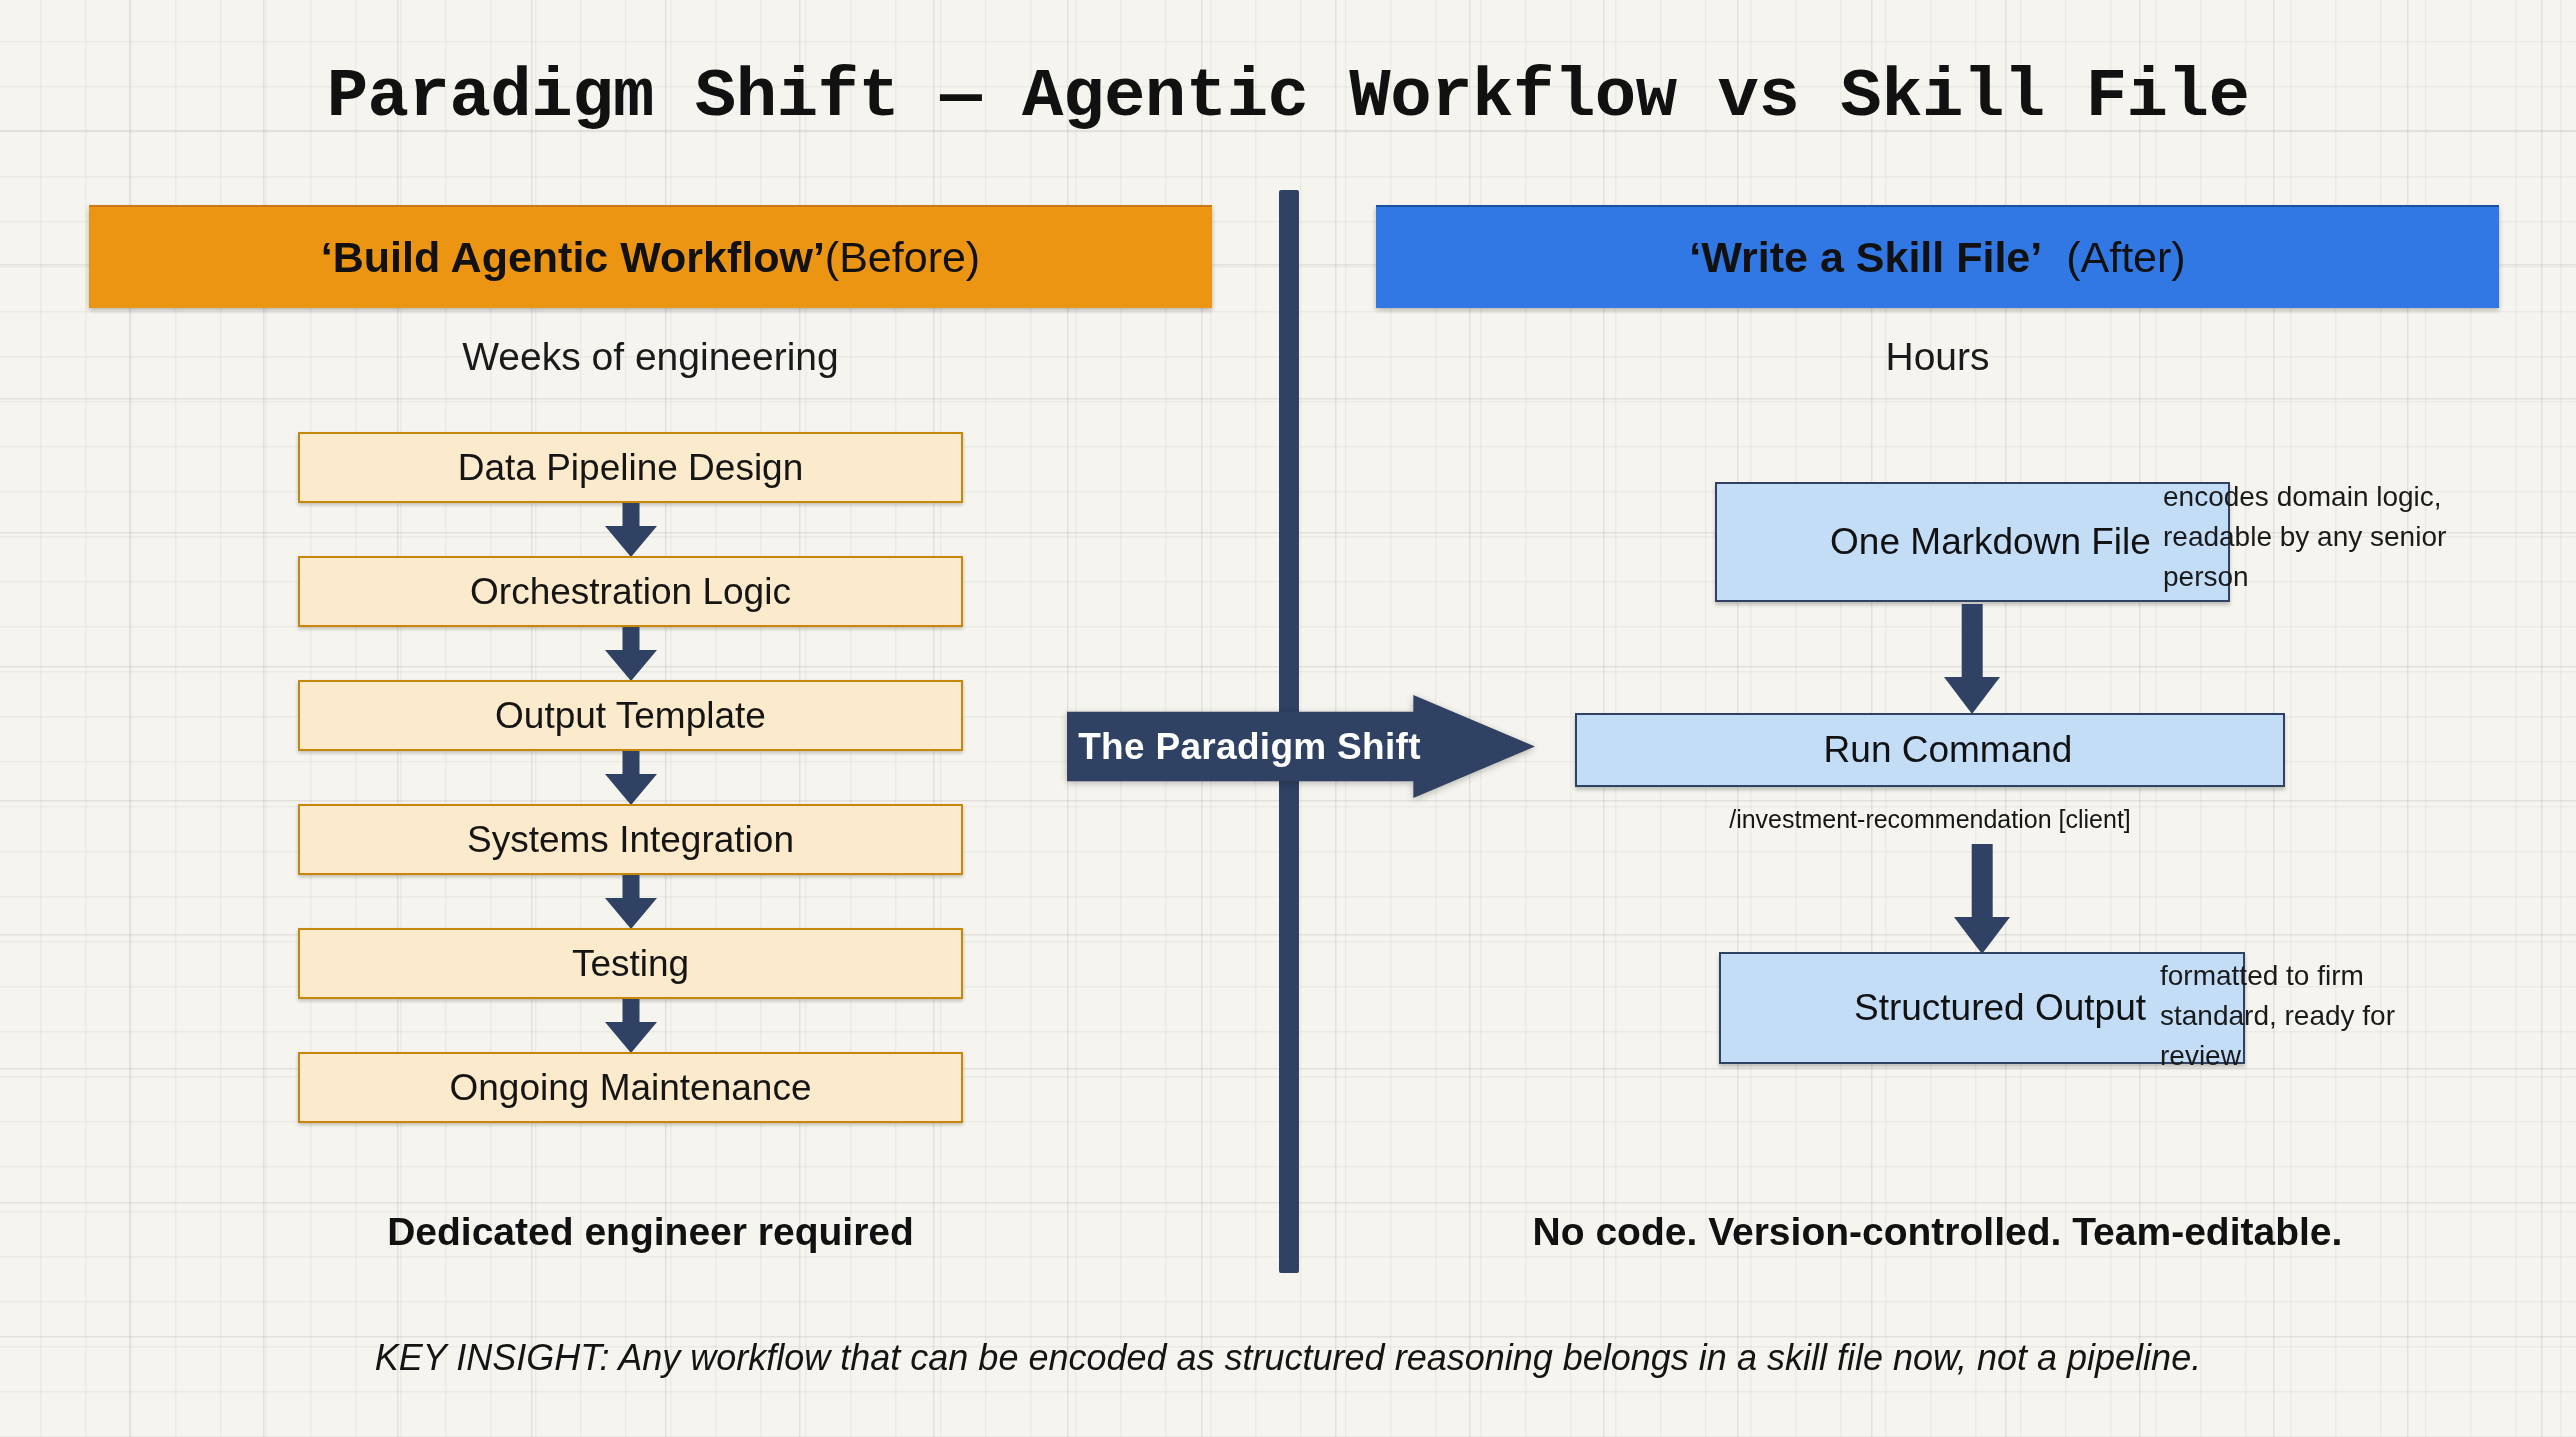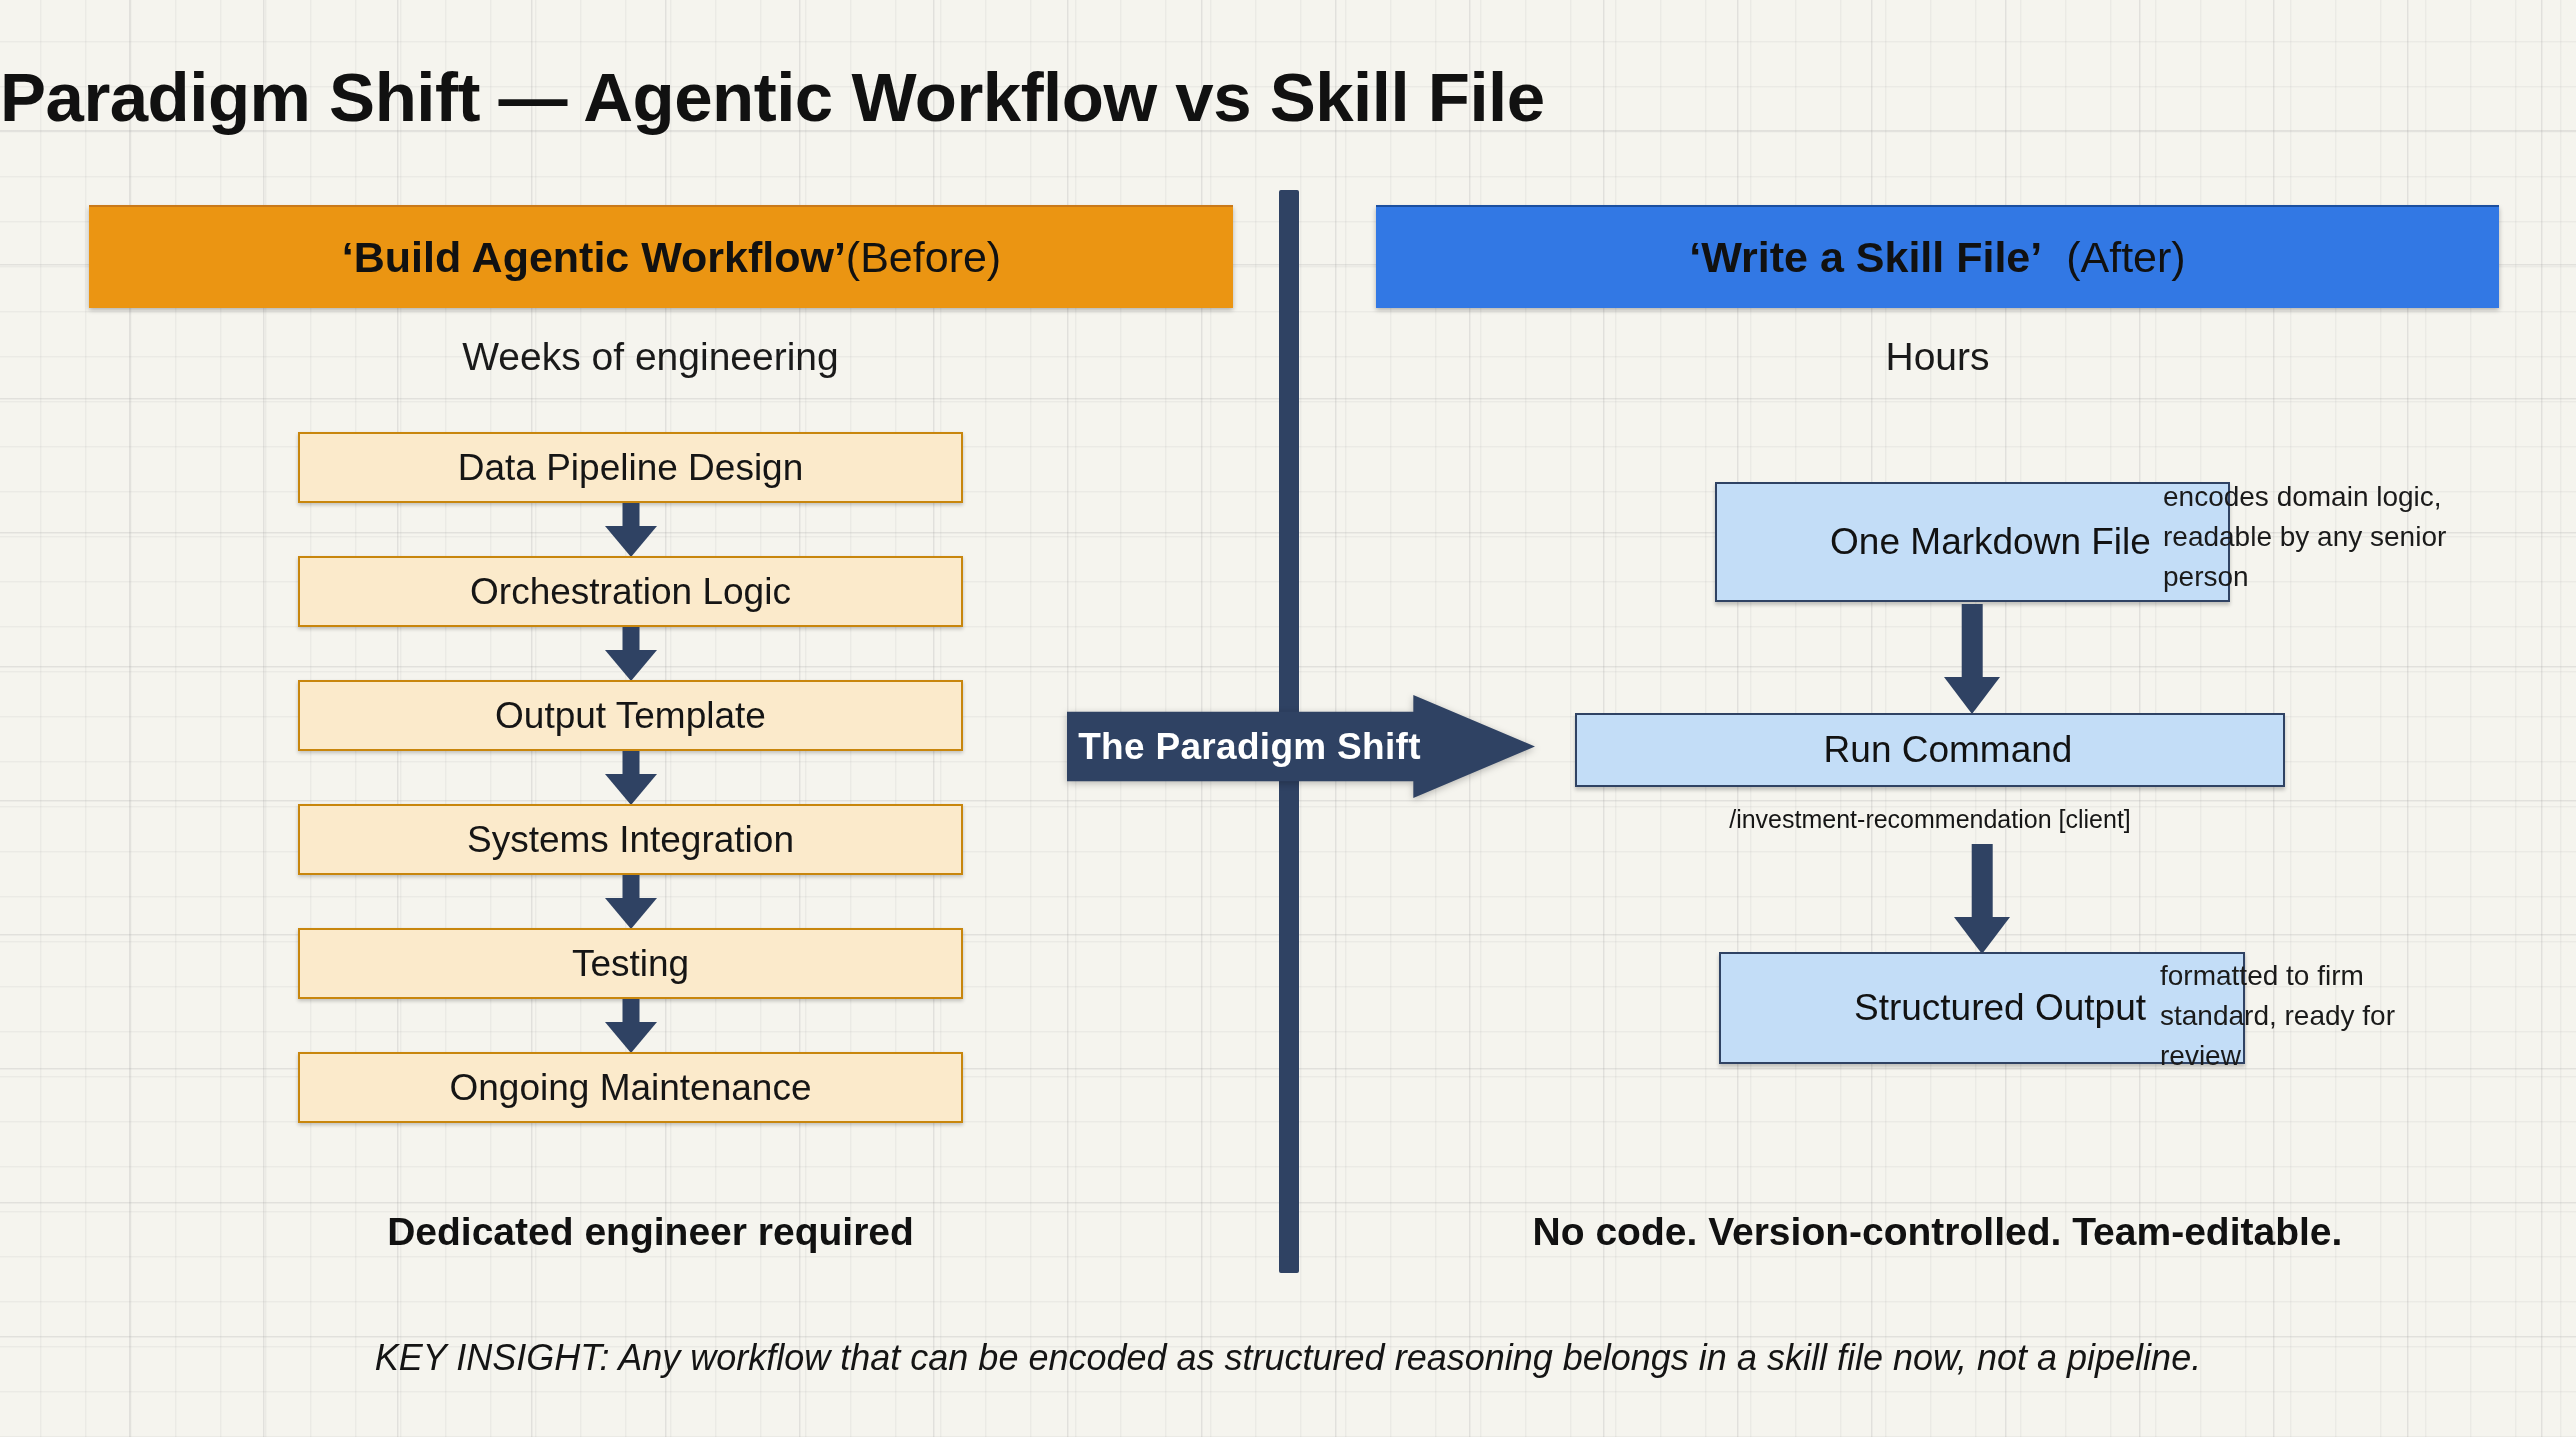--- a/index.html
+++ b/index.html
@@ -18,40 +18,40 @@
       linear-gradient(to bottom, rgba(150,150,150,.30) 1.4px, transparent 1.4px),
       linear-gradient(to right, rgba(180,180,180,.22) 0.9px, transparent 0.9px),
       linear-gradient(to bottom, rgba(180,180,180,.22) 0.9px, transparent 0.9px);
     background-size:134px 134px,134px 134px,45px 45px,45px 45px;
     background-position:-4.7px -3.7px,-4.7px -3.7px,-4.7px -3.7px,-4.7px -3.7px;
   }
 
   
   #title{
     position:absolute;left:0;top:58px;width:2576px;
-    text-align:left;font-size:69px;font-weight:bold;
-    letter-spacing:-0.5px;color:#111;
+    text-align:center;font-size:69px;font-weight:bold;
+    letter-spacing:-0.5px;color:#111;font-family:Liberation Mono, monospace;
   }
 
   
   #divider{
     position:absolute;left:1279px;top:190px;width:19.7px;height:1083px;
     background:#2f4263;border-radius:1.9px;
   }
 
   
   .hdr{
     position:absolute;height:101px;
     display:flex;align-items:center;justify-content:center;
     font-size:43px;color:#111;
     box-shadow:0 2.8px 4.7px rgba(0,0,0,.28);
   }
   .hdr .strong{font-weight:bold;}
   .hdr .light{font-weight:normal;}
-  #hdr-left{left:89px;top:205px;width:1123px;background:#eb9512;border-top:2.8px solid #c9791a;padding-left:21px;}
+  #hdr-left{left:89px;top:205px;width:1123px;background:#eb9512;border-top:2.8px solid #c9791a;}
   #hdr-right{left:1376px;top:205px;width:1123px;background:#3278e4;border-top:2.8px solid #1c4f9e;gap:24px;}
 
   
   .sublabel{
     position:absolute;font-size:39px;color:#1a1a1a;text-align:center;
   }
   #sub-left{left:89px;top:335px;width:1123px;}
   #sub-right{left:1376px;top:335px;width:1123px;}
 
   

